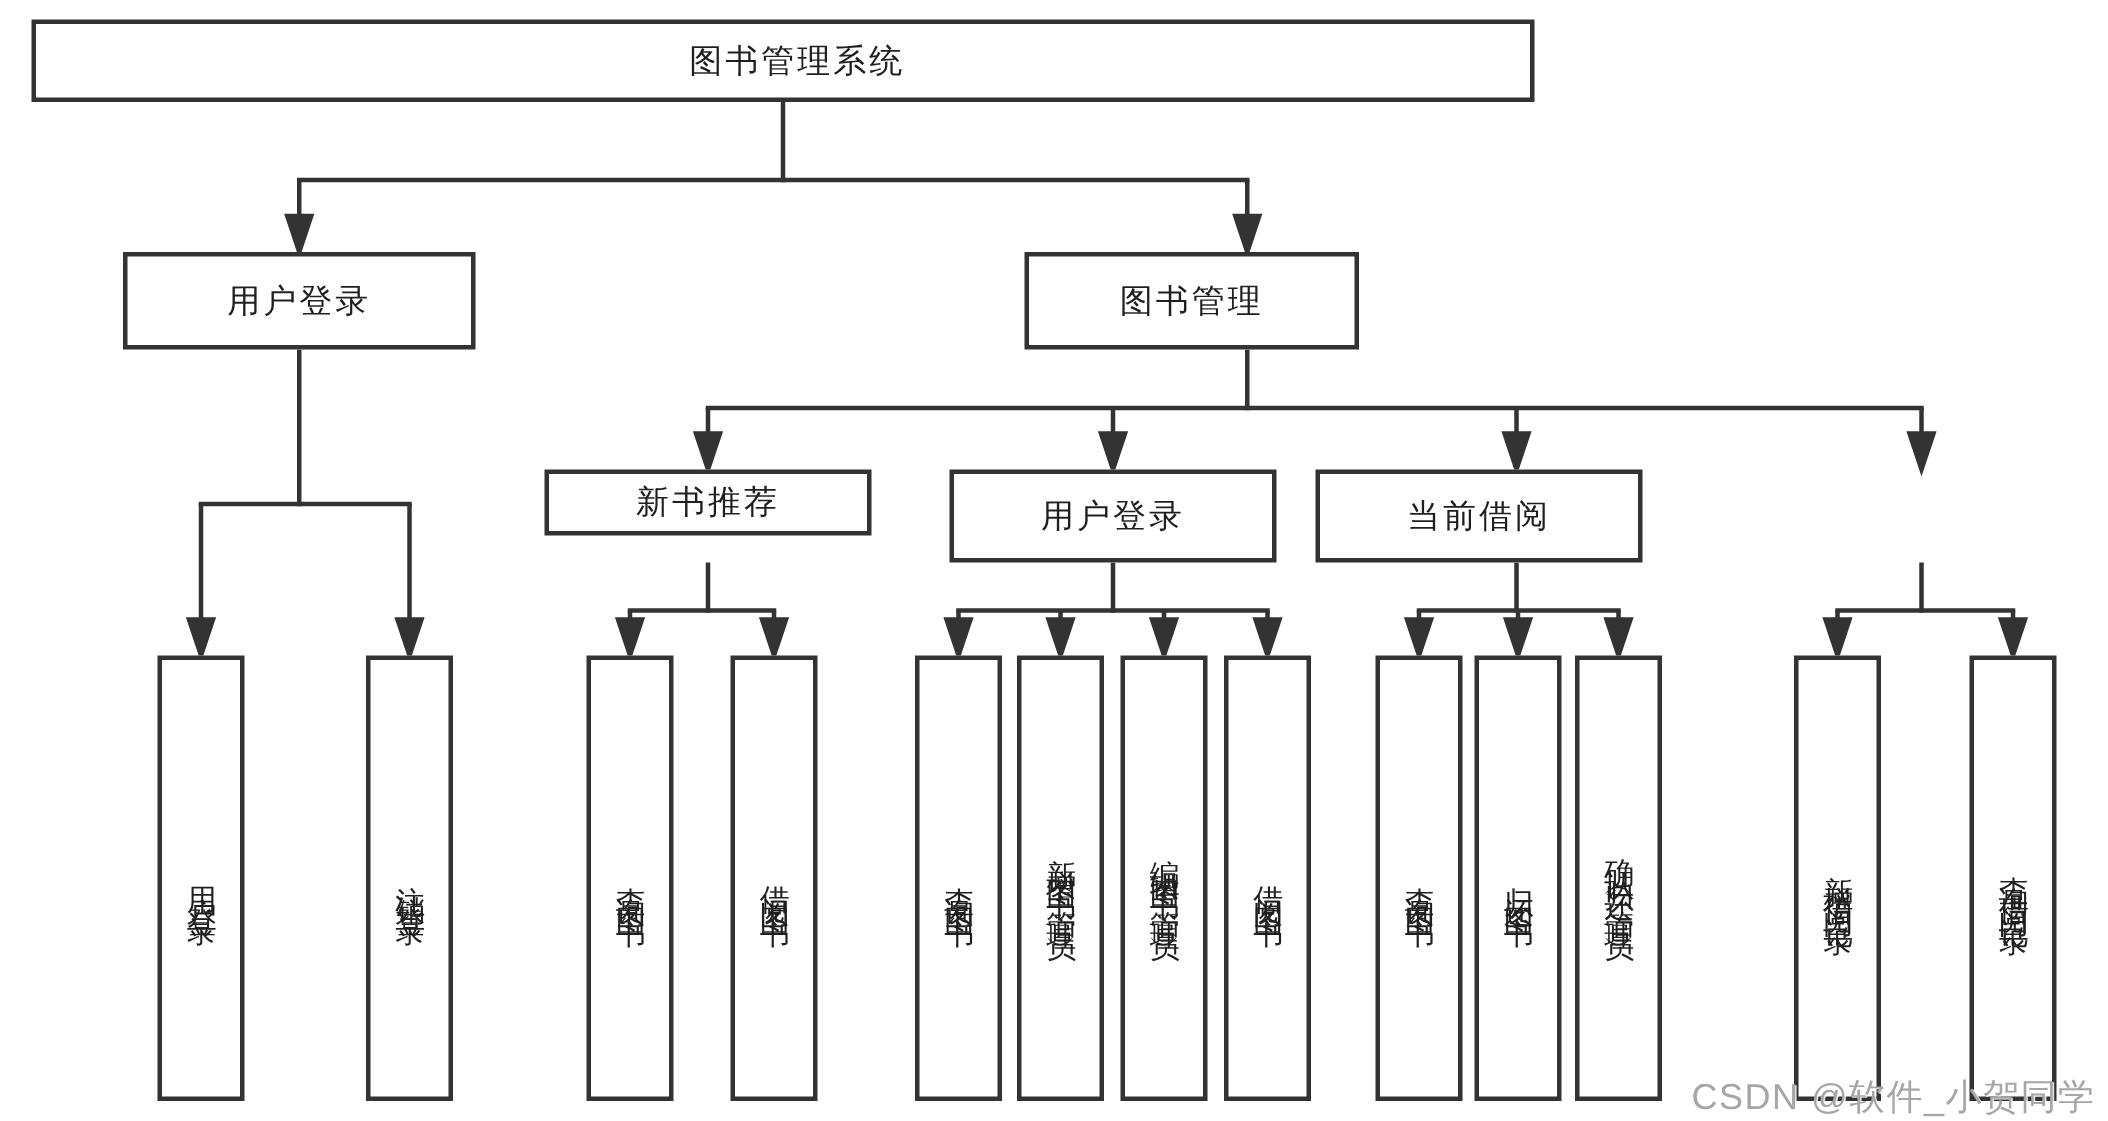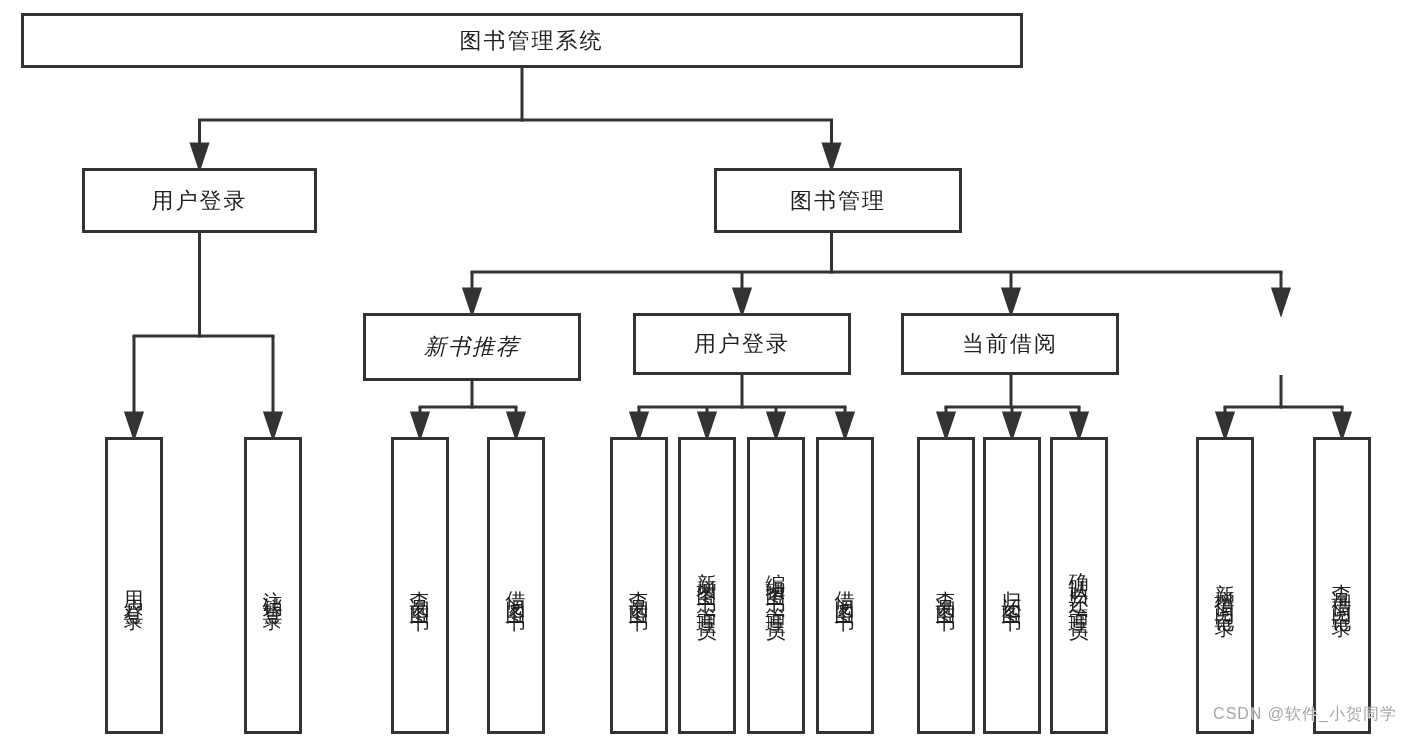--- a/index.html
+++ b/index.html
@@ -27,22 +27,22 @@
     writing-mode: vertical-rl;
     text-orientation: mixed;
     font-size: 20px;
     line-height: 1;
     letter-spacing: 7px;
     padding-top: 6px;
   }
   .watermark {
     position: absolute;
     right: 8px;
-    bottom: 22px;
-    font-size: 16px;
+    bottom: 0;
+    font-size: 24px;
     color: #a6a6a6;
     text-shadow: 1px 1px 0 rgba(255,255,255,0.85);
     z-index: 5;
     letter-spacing: 1px;
     margin-left: 22px;
   }
 </style>
 </head>
 <body>
 
@@ -108,25 +108,25 @@
       <line x1="1225" y1="407" x2="1225" y2="415"></line>
       <polygon points="1217,413 1233,413 1225,437"></polygon>
       <line x1="1342" y1="407" x2="1342" y2="415"></line>
       <polygon points="1334,413 1350,413 1342,437"></polygon>
     </g>
   </svg>
 
   <div class="box h" style="left:21px; top:13px; width:1002px; height:55px;padding-left:19px;">图书管理系统</div>
 
   <div class="box h" style="left:82px; top:168px; width:235px; height:65px;">用户登录</div>
-  <div class="box h" style="left:714px; top:168px; width:248px; height:65px;">图书管理</div>
+  <div class="box h" style="left:683px; top:168px; width:223px; height:65px;">图书管理</div>
 
-  <div class="box h" style="left:363px; top:313px; width:218px; height:68px;font-style:italic;">新书推荐</div>
+  <div class="box h" style="left:363px; top:313px; width:218px; height:44px;">新书推荐</div>
   <div class="box h" style="left:633px; top:313px; width:218px; height:62px;">用户登录</div>
-  <div class="box h" style="left:901px; top:313px; width:218px; height:62px;">当前借阅</div>
+  <div class="box h" style="left:877px; top:313px; width:218px; height:62px;">当前借阅</div>
 
   <div class="box v" style="left:105px; top:437px; width:58px; height:297px;">用户登录</div>
   <div class="box v" style="left:244px; top:437px; width:58px; height:297px;">注销登录</div>
 
   <div class="box v" style="left:391px; top:437px; width:58px; height:297px;">查询图书</div>
   <div class="box v" style="left:487px; top:437px; width:58px; height:297px;">借阅图书</div>
 
   <div class="box v" style="left:610px; top:437px; width:58px; height:297px;">查询图书</div>
   <div class="box v" style="left:678px; top:437px; width:58px; height:297px;">新增图书（管理员）</div>
   <div class="box v" style="left:747px; top:437px; width:58px; height:297px;">编辑图书（管理员）</div>

